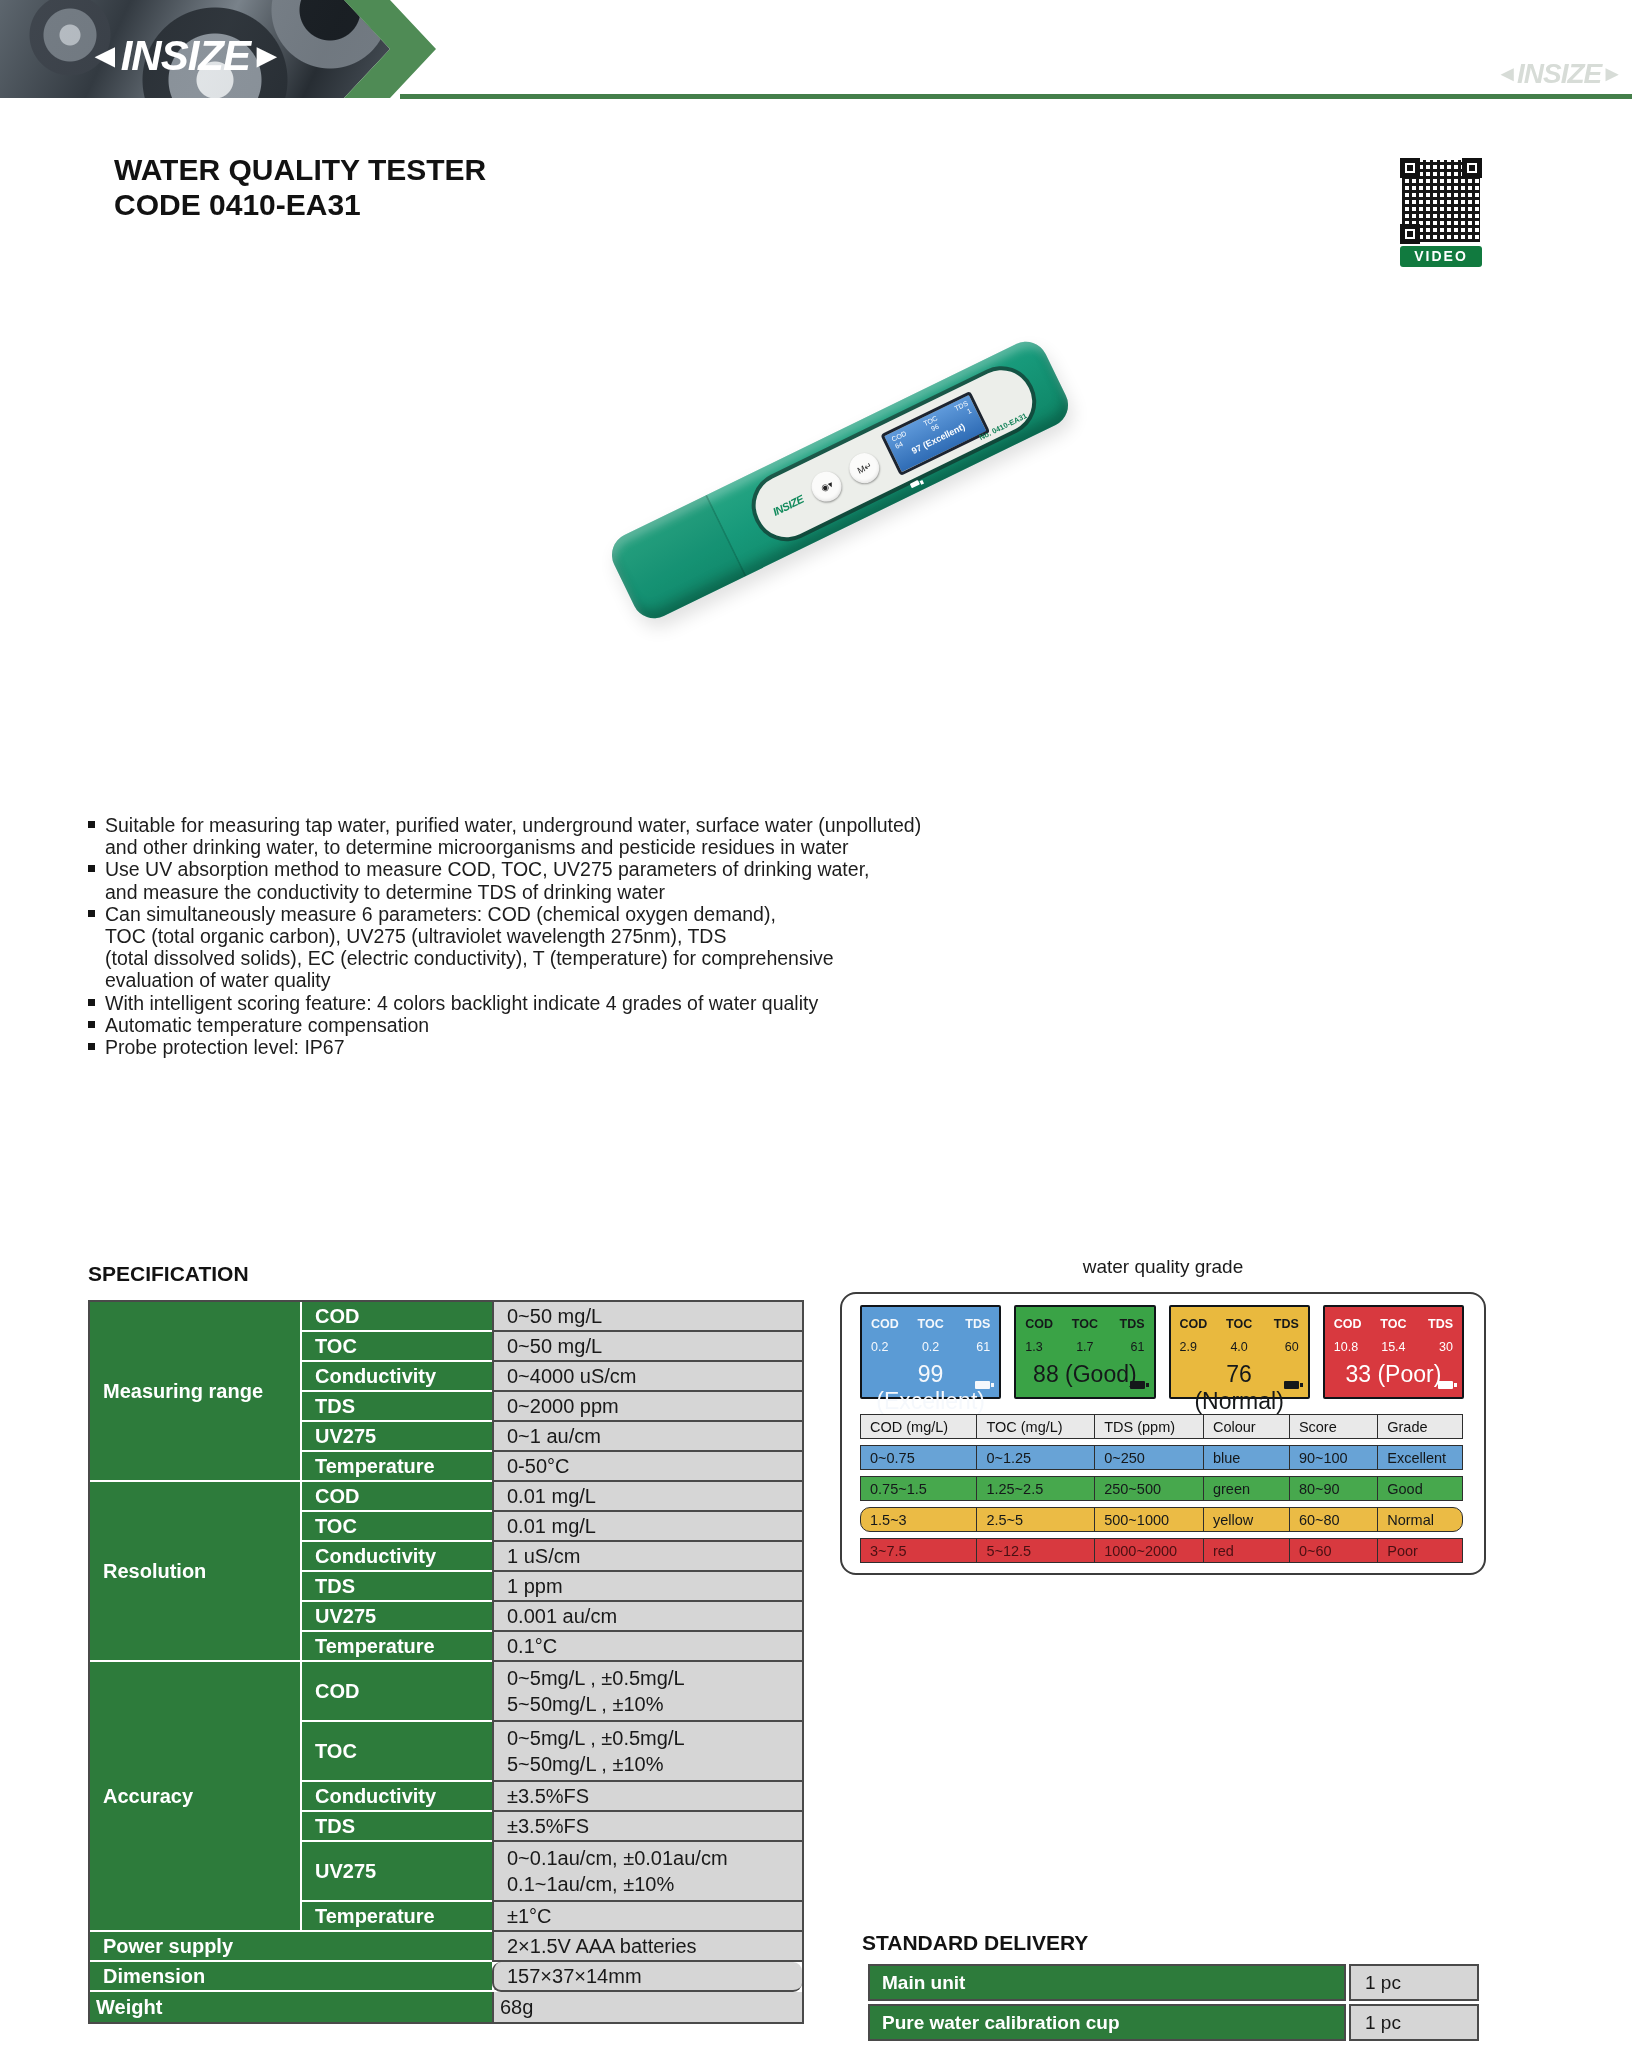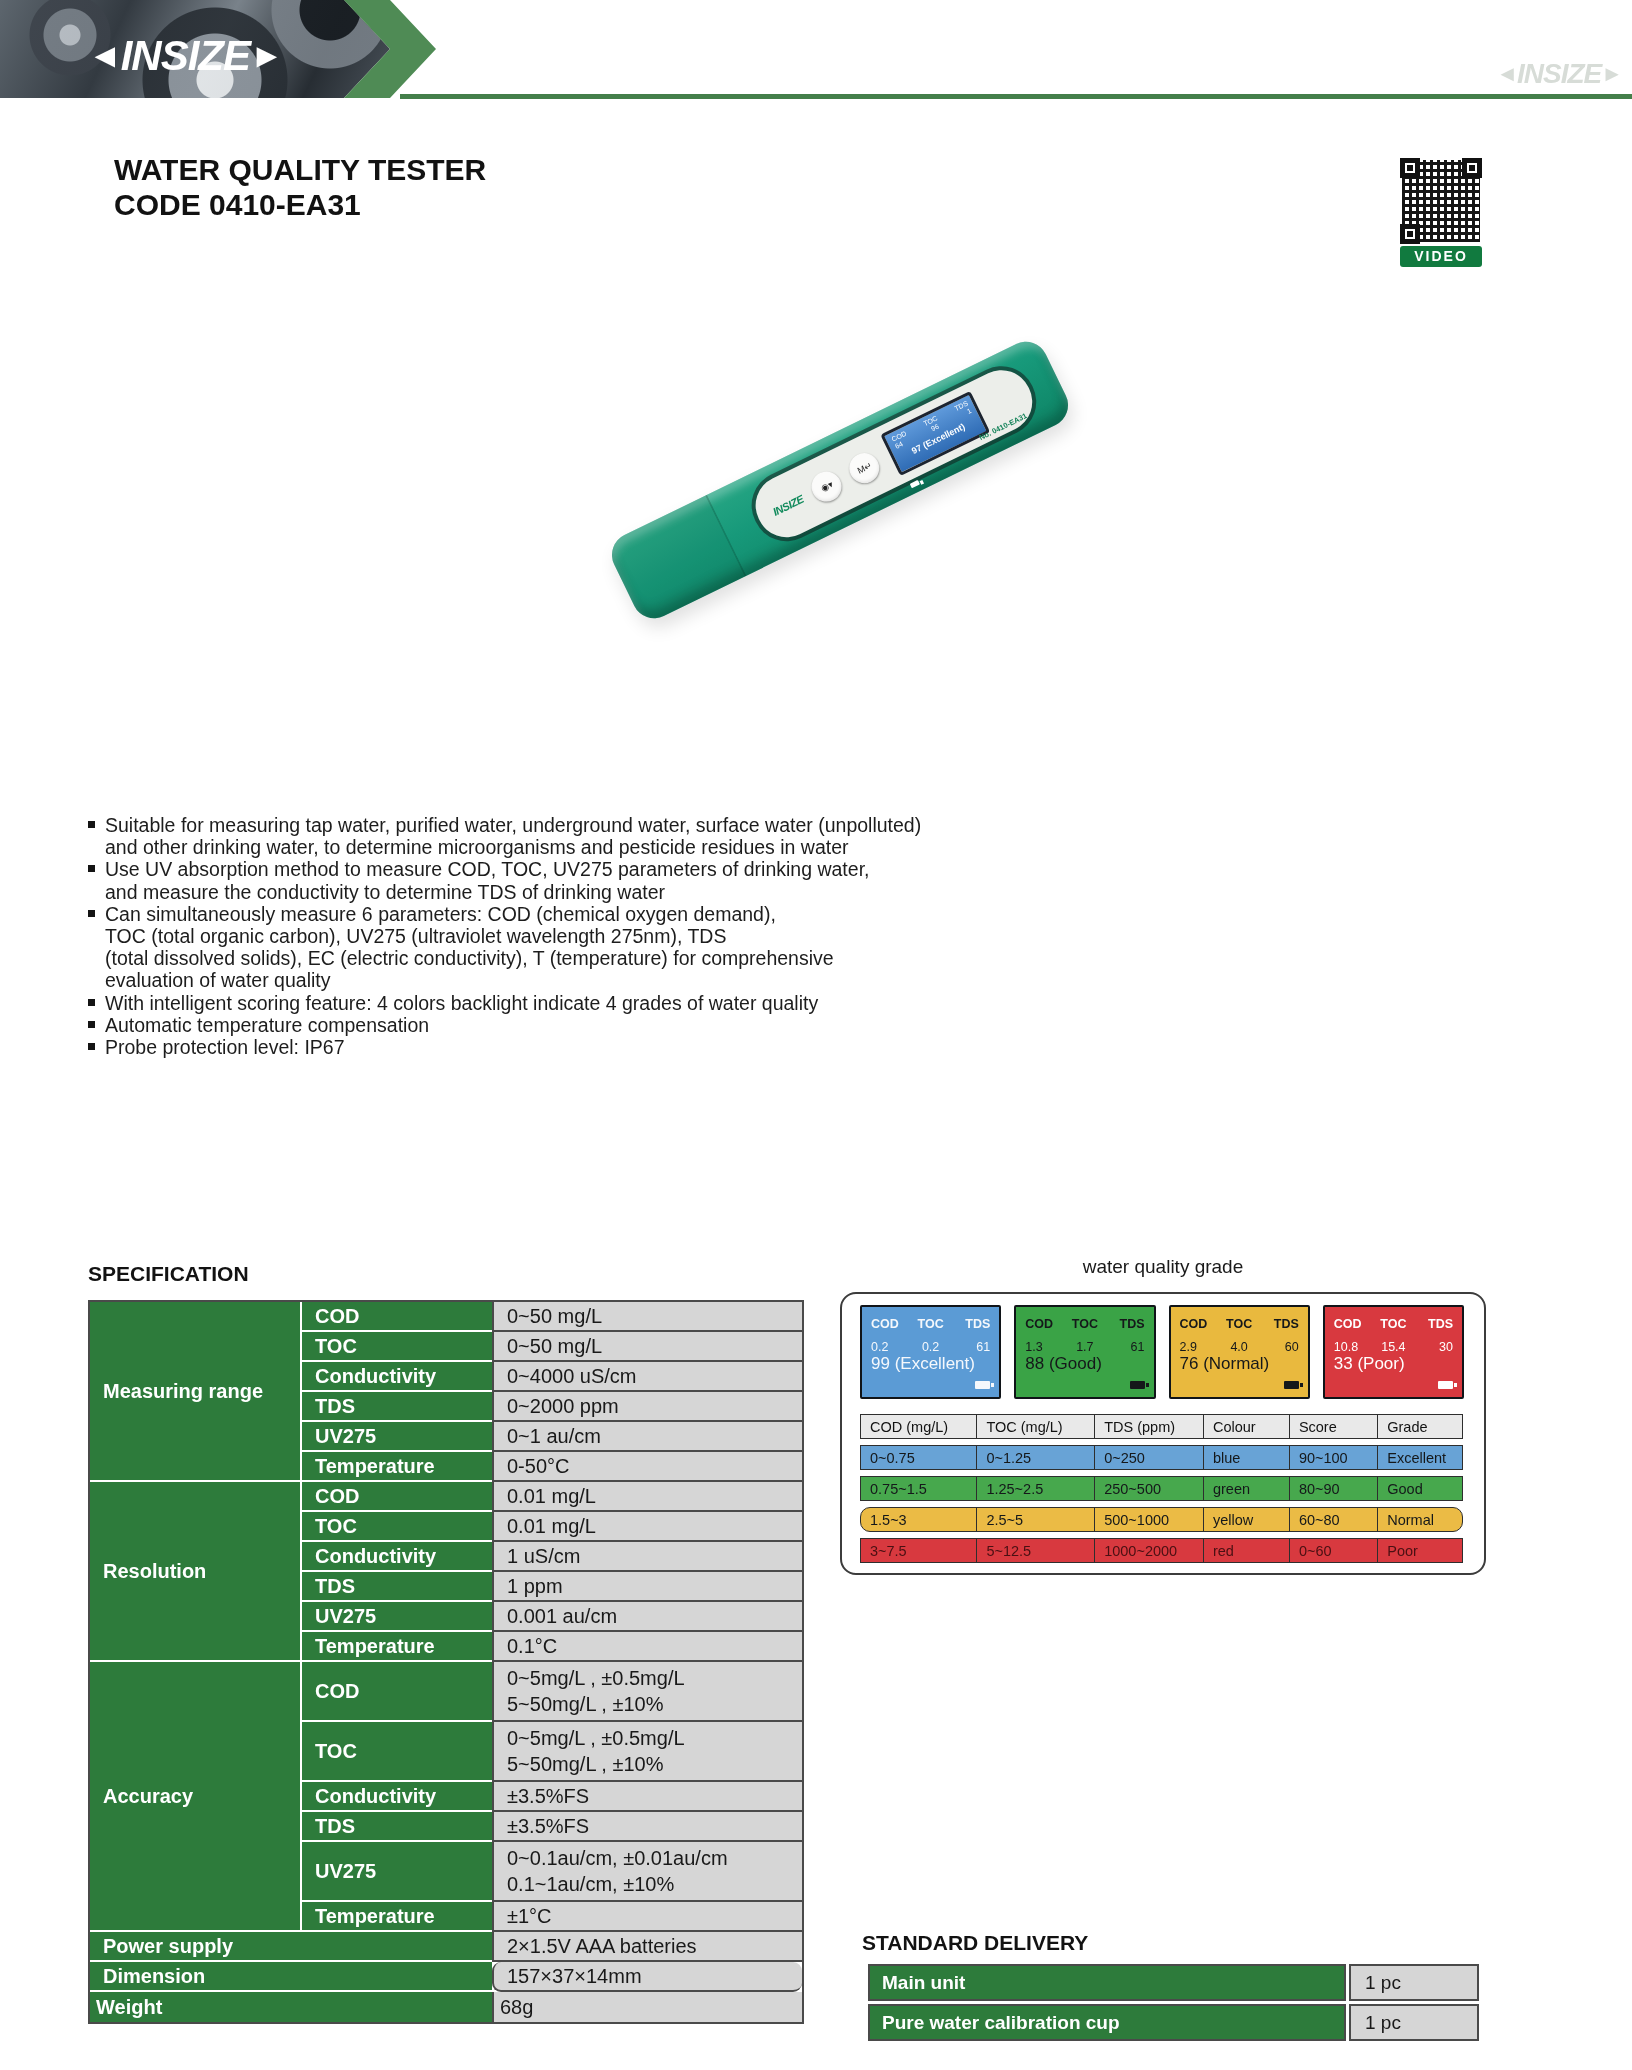--- a/index.html
+++ b/index.html
@@ -81,21 +81,21 @@
   
   .wq-title{left:840px;top:1256px;width:646px;text-align:center;font-size:19px;color:#1a1a1a;}
   .wq-panel{left:840px;top:1292px;width:646px;height:283px;border:2px solid #3c3c3c;border-radius:16px;
     background:#fff;box-sizing:border-box;}
   .wq-cards{position:absolute;left:18px;top:11px;width:604px;display:grid;grid-template-columns:repeat(4,1fr);gap:13px;}
   .wq-card{position:relative;height:94px;border:2px solid #101418;border-radius:2px;box-sizing:border-box;padding:10px 9px 0;}
   .wq-head,.wq-vals{display:grid;grid-template-columns:1fr 1fr 1fr;font-size:12.5px;font-weight:bold;}
   .wq-head span:nth-child(2),.wq-vals span:nth-child(2){text-align:center;}
   .wq-head span:nth-child(3),.wq-vals span:nth-child(3){text-align:right;}
   .wq-vals{margin-top:9px;font-weight:normal;}
-  .wq-score{text-align:left;font-size:17px;}
+  .wq-score{text-align:center;font-size:23px;margin-top:7px;}
   .batt{position:relative;display:inline-block;width:15px;height:8px;background:currentColor;border-radius:1px;}
   .batt::after{content:"";position:absolute;right:-4px;top:2px;width:3px;height:4px;background:currentColor;}
   .wq-batt{position:absolute;right:9px;bottom:8px;}
   .wq-table{position:absolute;left:18px;top:120px;width:603px;}
   .wq-row{display:grid;grid-template-columns:19.2% 19.6% 18.1% 14.3% 14.7% 14.1%;height:25px;
     border:1.5px solid #2e2e2e;box-sizing:border-box;margin-bottom:6px;font-size:14.5px;}
   .wq-row>div{display:flex;align-items:center;padding-left:9px;border-left:1.5px solid #2e2e2e;overflow:hidden;}
   .wq-row>div:first-child{border-left:none;}
   .wq-row.hdr{background:#e9e9e9;color:#121212;}
 

